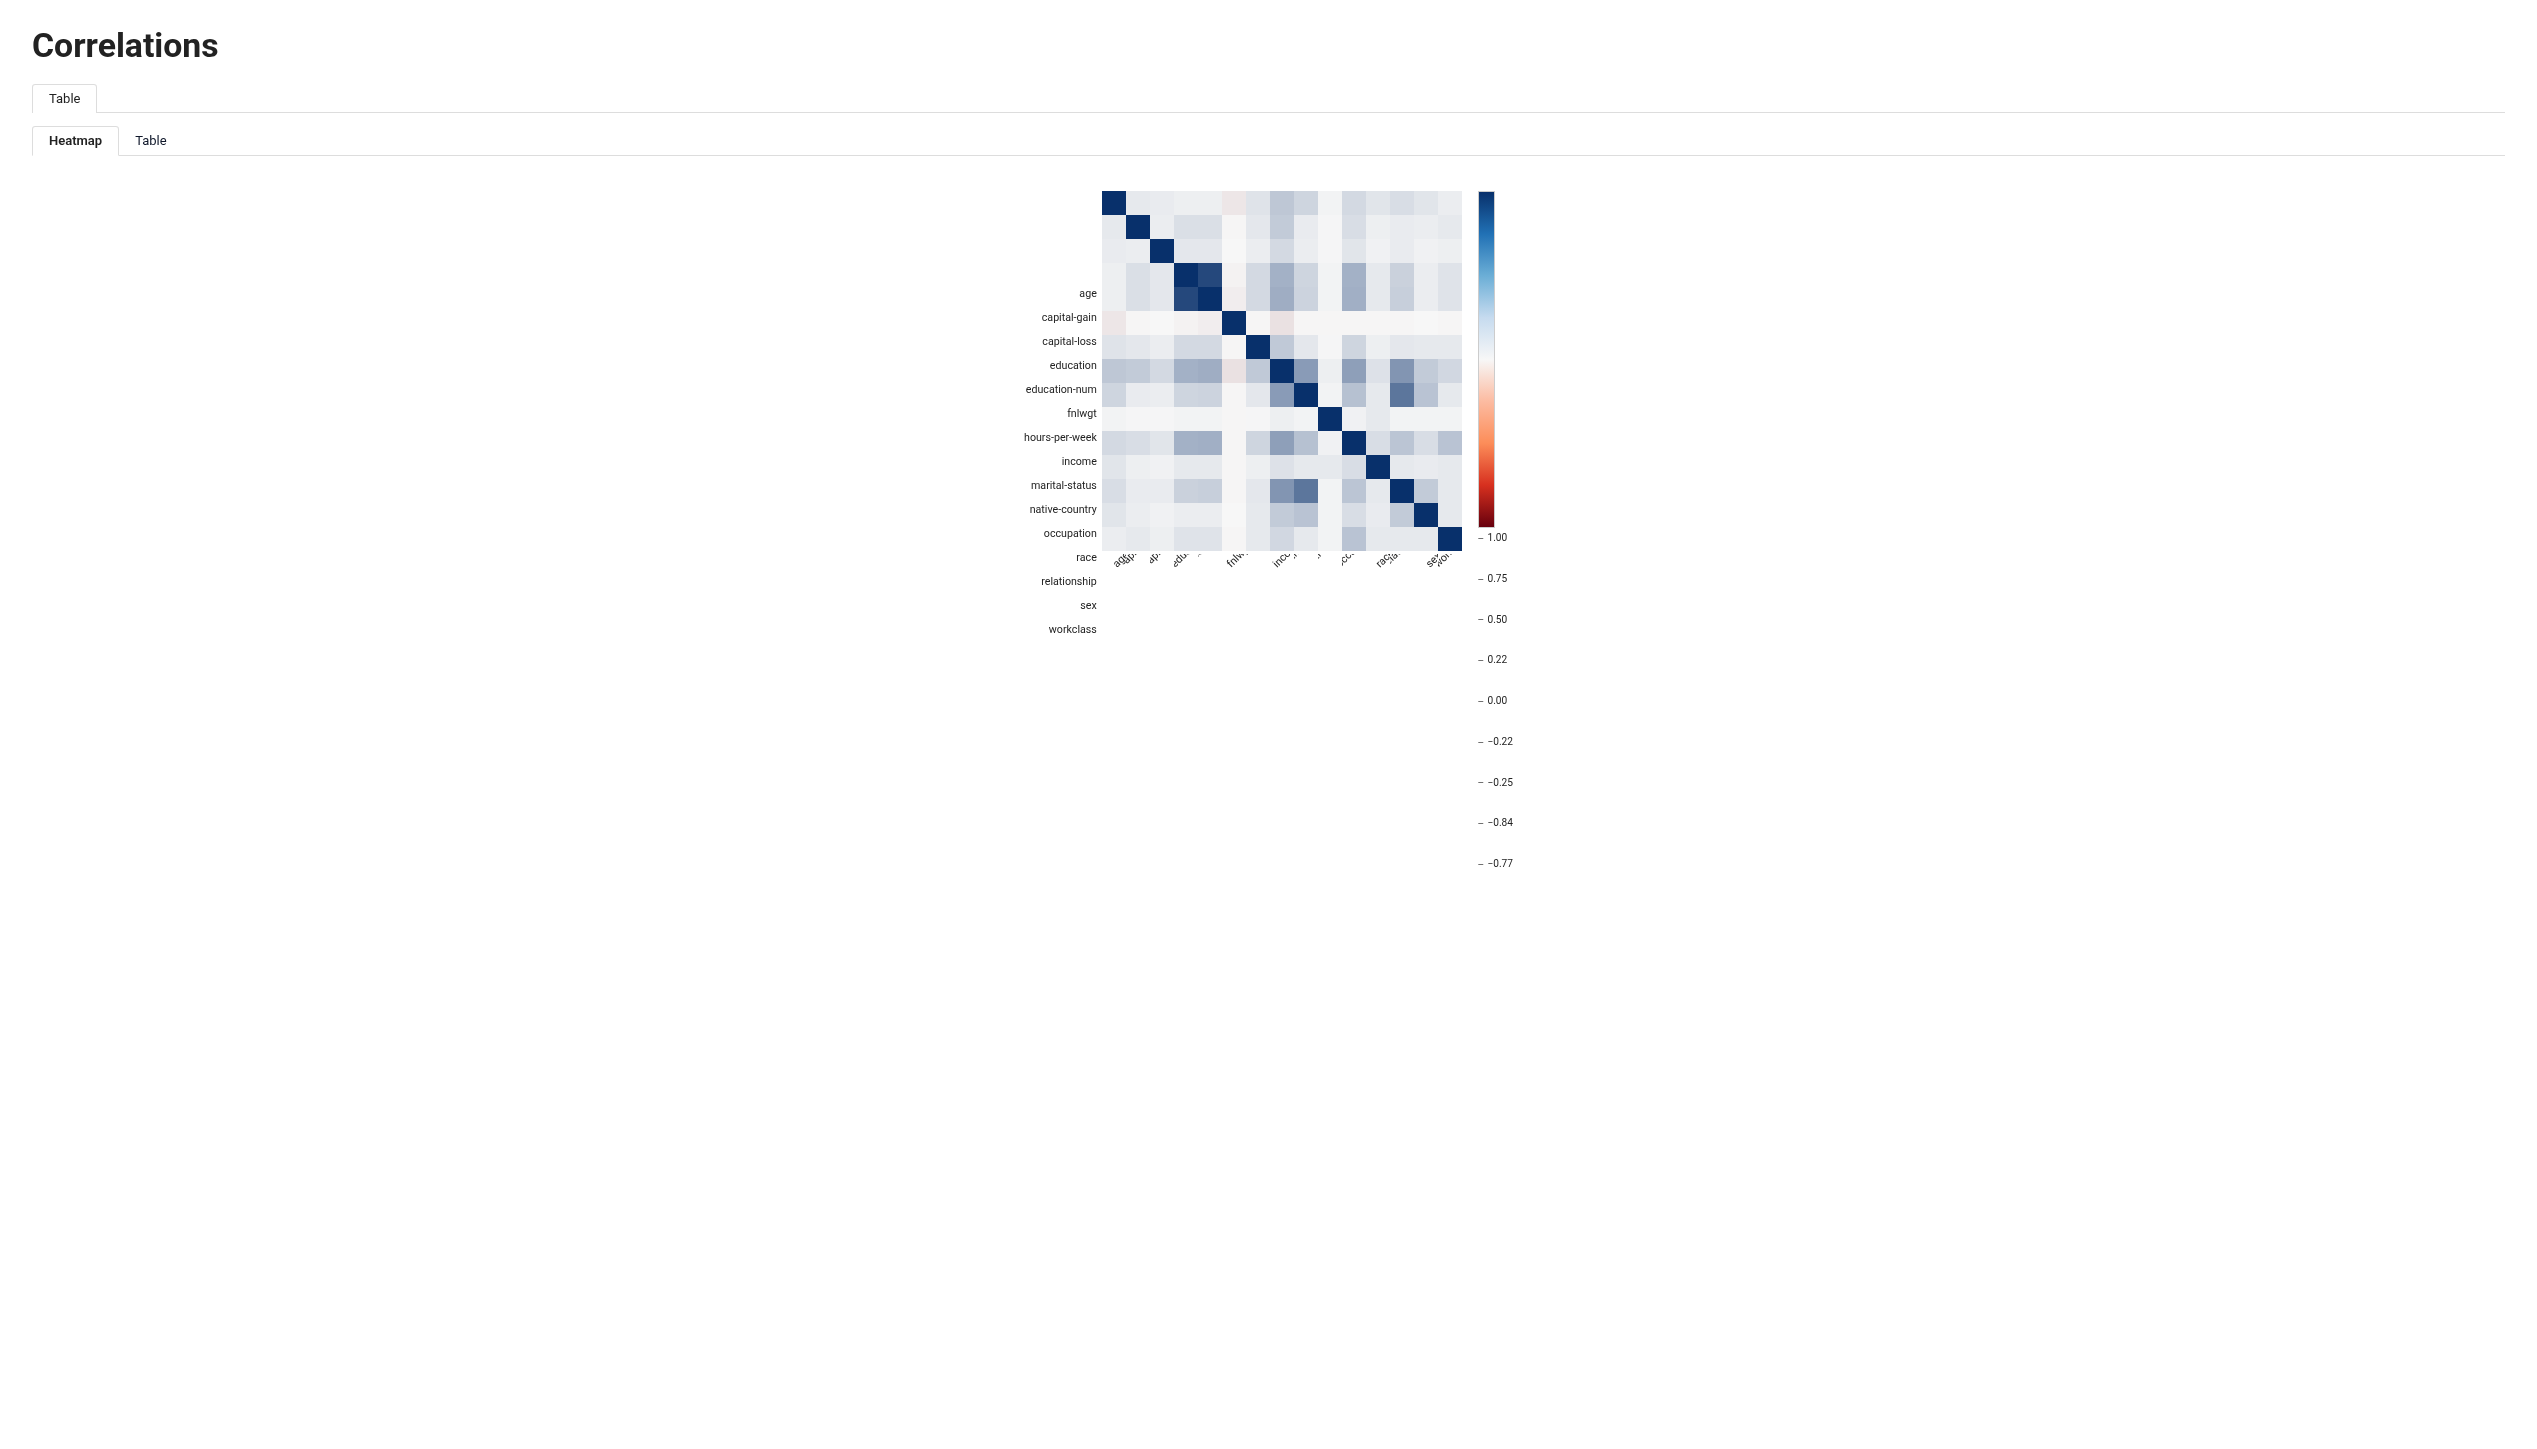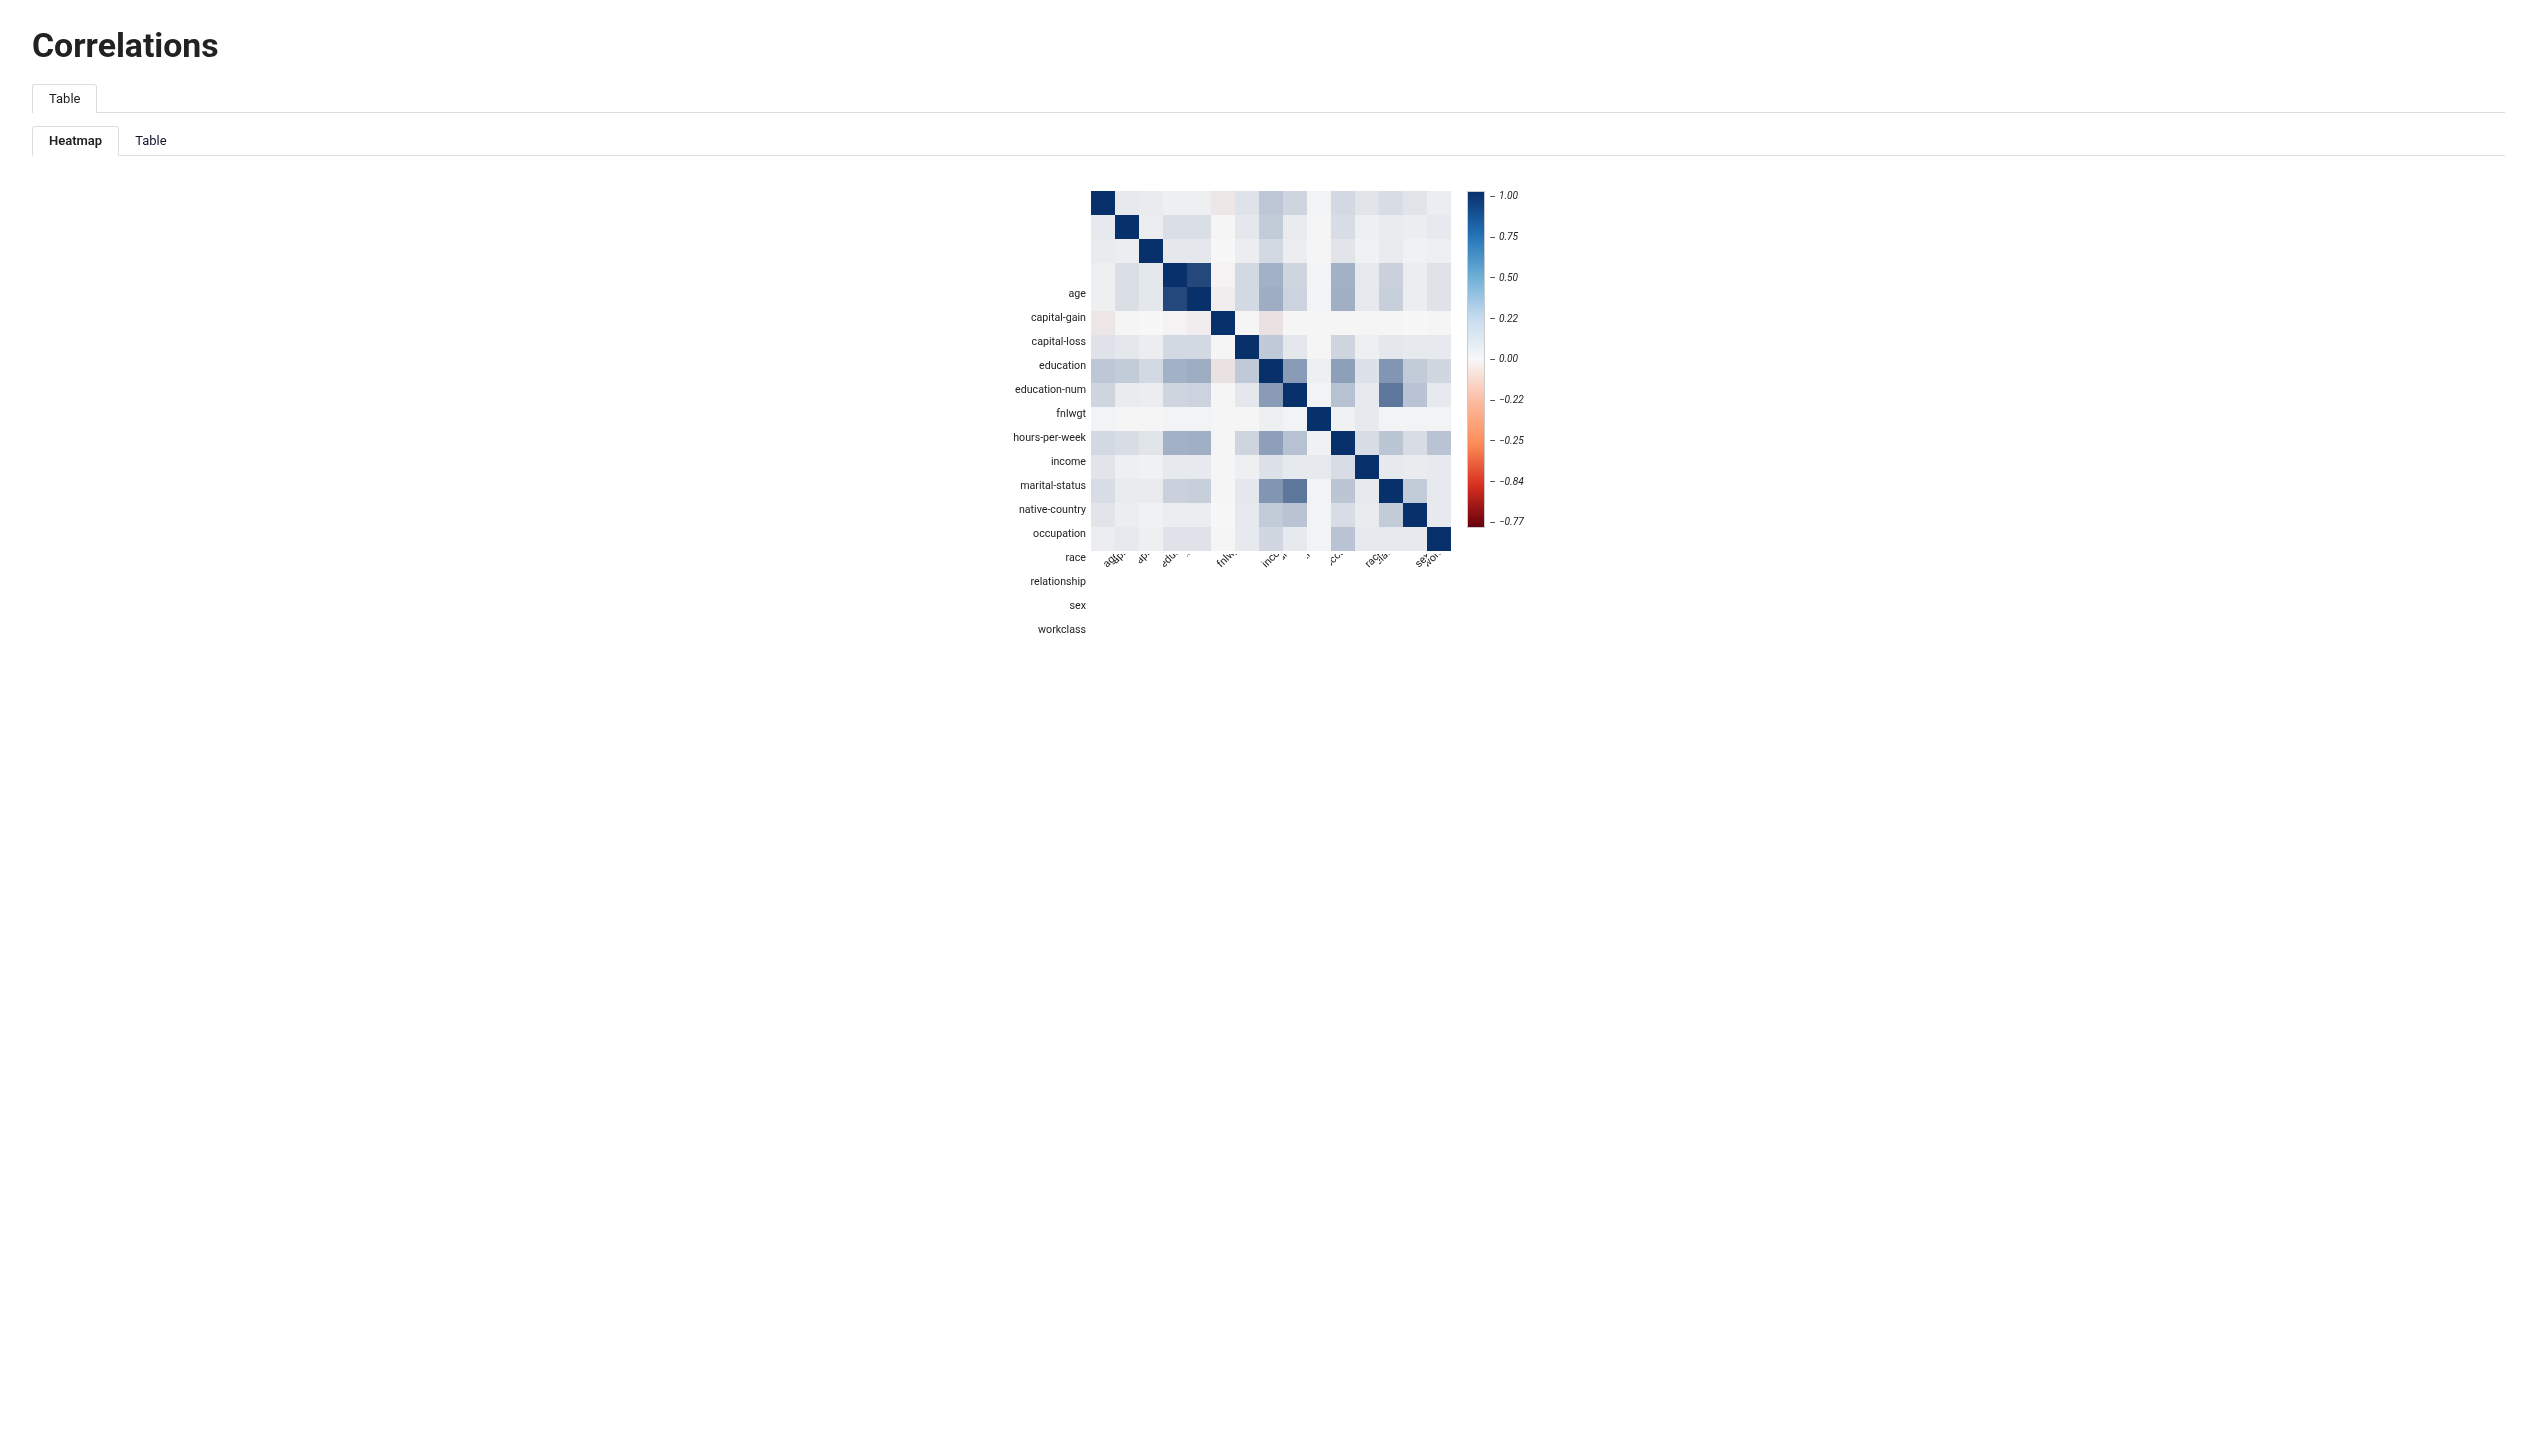--- a/index.html
+++ b/index.html
@@ -124,25 +124,24 @@
       white-space: nowrap;
       transform: rotate(-45deg);
       transform-origin: top left;
       margin-top: 6.4px;
       margin-left: 11.2px;
       color: #222;
     }
     
     .colorbar-wrapper {
       display: flex;
-      flex-direction: row;
+      flex-direction: column;
       align-items: flex-start;
       margin-top: 0;
       gap: 4.8px;
-      font-style: italic;
     }
     .colorbar-gradient {
       width: 17.7px;
       height: 337px;
       background: linear-gradient(to bottom,
         #08306b 0%,
         #2171b5 12.5%,
         #6baed6 25%,
         #c6dbef 37.5%,
         #f7f7f7 50%,

